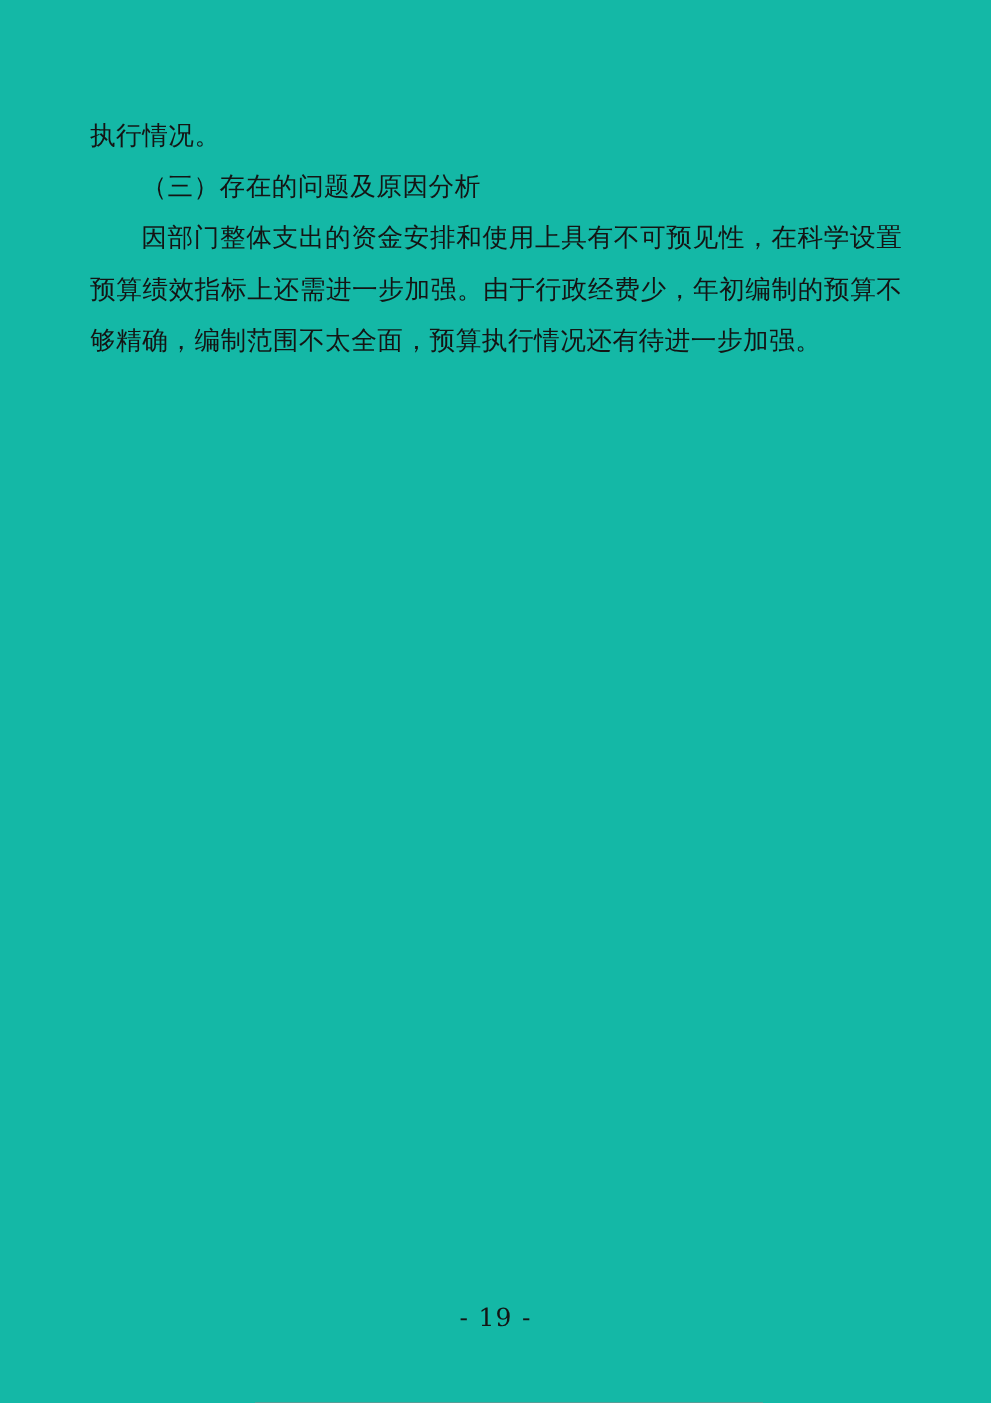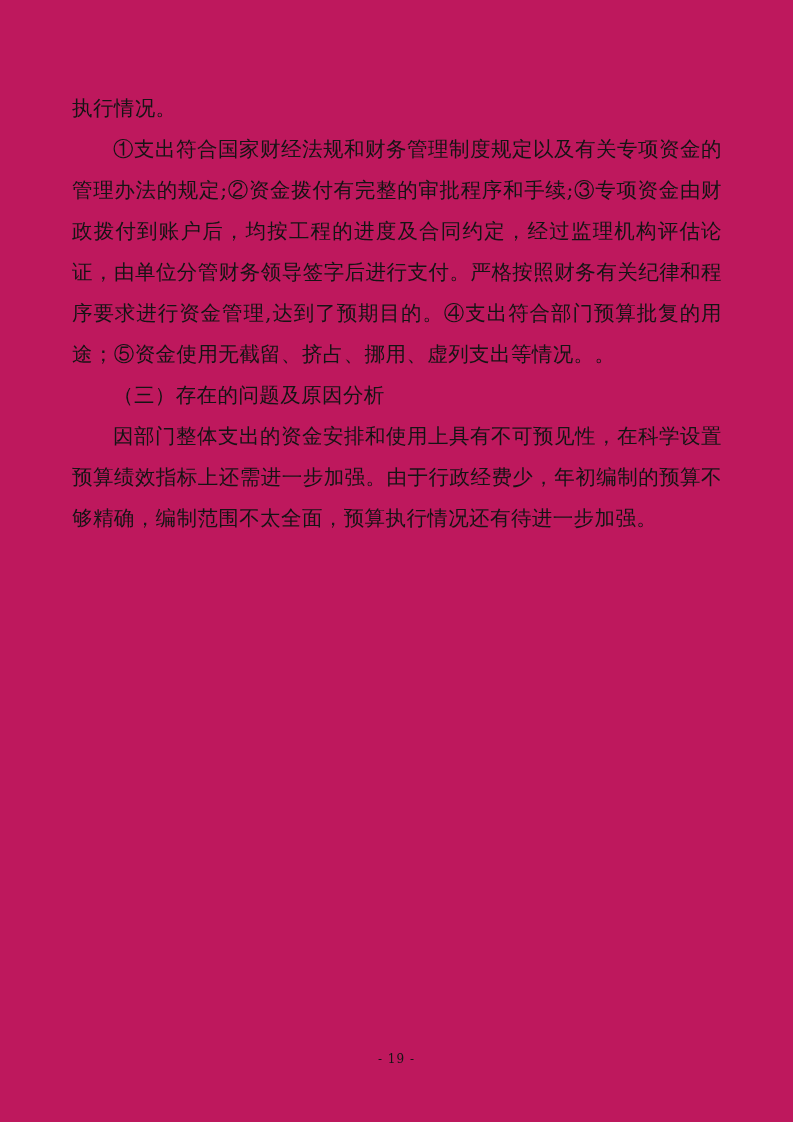--- a/index.html
+++ b/index.html
@@ -4,21 +4,21 @@
 <style>
   html, body {
     margin: 0;
     padding: 0;
     background: #8a8a8a;
   }
   .page {
     position: relative;
     width: 793px;
     height: 1122px;
-    background: #be185d;
+    background: #14b8a6;
     margin: 0 auto;
     overflow: hidden;
     box-sizing: border-box;
   }
   .content {
     position: absolute;
     left: 72px;
     top: 88px;
     width: 650px;
   }
@@ -35,29 +35,28 @@
   .indent {
     text-indent: 41px;
   }
   .footer {
     position: absolute;
     left: 0;
     right: 0;
     bottom: 56px;
     text-align: center;
     font-family: "DejaVu Serif", "Liberation Serif", serif;
-    font-size: 12px;
+    font-size: 20px;
     color: #141414;
     letter-spacing: 1px;
   }
 </style>
 </head>
 <body>
 
 <div class="page">
   <div class="content">
     <p class="para">执行情况。</p>
-    <p class="para indent">①支出符合国家财经法规和财务管理制度规定以及有关专项资金的管理办法的规定;②资金拨付有完整的审批程序和手续;③专项资金由财政拨付到账户后，均按工程的进度及合同约定，经过监理机构评估论证，由单位分管财务领导签字后进行支付。严格按照财务有关纪律和程序要求进行资金管理,达到了预期目的。④支出符合部门预算批复的用途；⑤资金使用无截留、挤占、挪用、虚列支出等情况。。</p>
     <p class="para indent">（三）存在的问题及原因分析</p>
     <p class="para indent">因部门整体支出的资金安排和使用上具有不可预见性，在科学设置预算绩效指标上还需进一步加强。由于行政经费少，年初编制的预算不够精确，编制范围不太全面，预算执行情况还有待进一步加强。</p>
   </div>
   <div class="footer">- 19 -</div>
 </div>
 
 </body></html>

